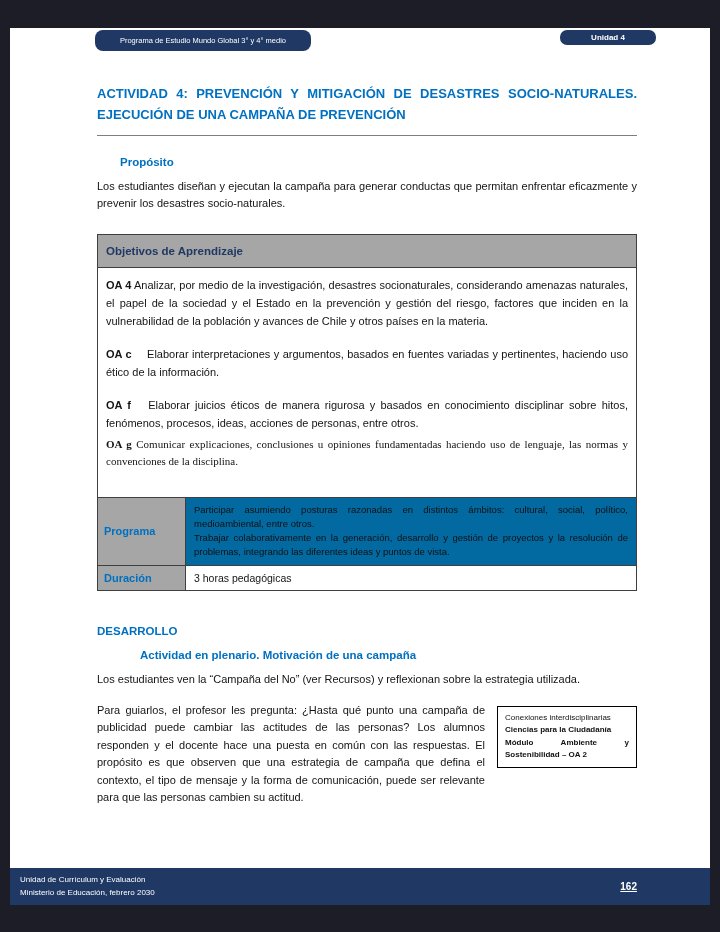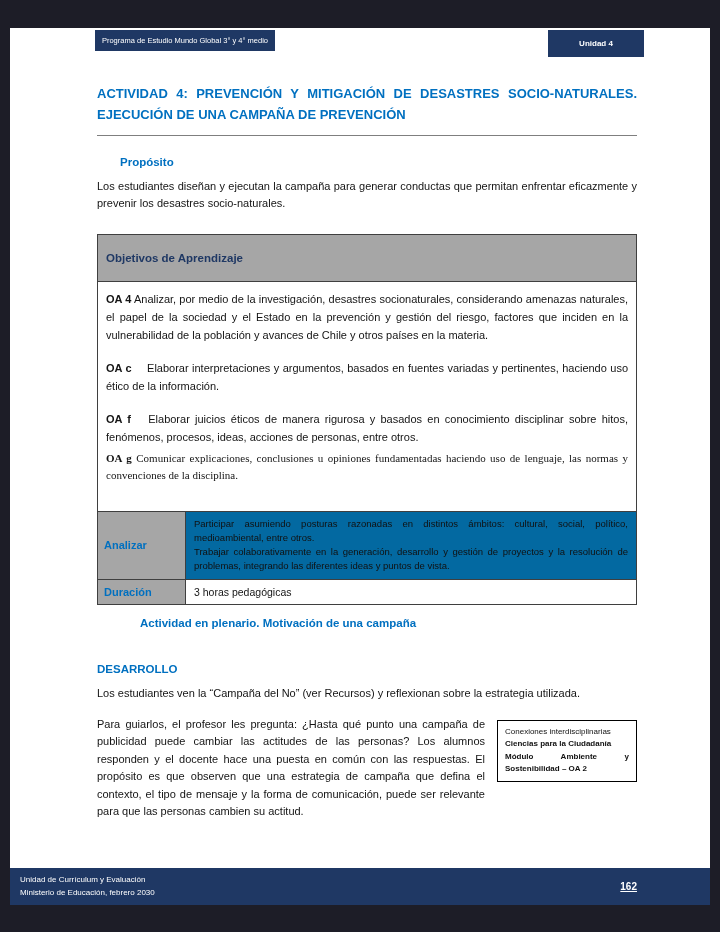--- a/index.html
+++ b/index.html
@@ -14,37 +14,37 @@
     position:absolute; left:10px; top:28px;
     width:700px; height:877px;
     background:#ffffff;
   }
   .tab {
     position:absolute; top:2px;
     background:#1F3864; color:#ffffff;
     display:flex; align-items:center; justify-content:center;
     text-align:center;
   }
-  .tab-left { left:85px; width:180px; height:21px; font-size:7.5px; }
-  .tab-right { left:538px; width:96px; height:27px; font-size:8px; font-weight:bold; }
+  .tab-left { left:85px; width:216px; height:21px; font-size:7.5px;border-radius:8px; }
+  .tab-right { left:550px; width:96px; height:15px; font-size:8px; font-weight:bold;border-radius:7px; }
   .content { position:absolute; left:87px; top:56px; width:540px; }
   .title {
     color:#0070C0; font-weight:bold; font-size:13px; line-height:1.6;
     text-align:justify; padding-bottom:9px; border-bottom:1px solid #7f7f7f;
   }
   .h-blue { color:#0070C0; font-weight:bold; font-size:11.5px; }
   .mt-prop { margin-top:20px;margin-left:23px; }
   .body-text {
     font-size:11px; line-height:1.58; text-align:justify; color:#141414; margin-top:10px;
   }
   table.obj { width:100%; border-collapse:collapse; margin-top:22px; }
   table.obj th, table.obj td { border:1px solid #3f3f3f; }
   th.obj-header {
     background:#A6A6A6; color:#1F3864; font-weight:bold;
-    font-size:11.5px; text-align:left; padding:17px 8px;
+    font-size:11.5px; text-align:left; padding:10px 8px;
   }
   td.oa-cell { padding:9px 8px 10px 8px; background:#ffffff; }
   .oa { font-size:11px; line-height:1.6; text-align:justify; color:#141414; margin-bottom:16px; }
   .oa:nth-child(3) { margin-bottom:3px; }
   .oa:last-child { margin-bottom:16px;font-family:Liberation Serif, serif; }
   .oa-code { font-weight:bold; }
   .oa-c .oa-code, .oa-f .oa-code { margin-right:12px; }
   td.label-cell {
     background:#A6A6A6; color:#0070C0; font-weight:bold;
     font-size:11px; width:88px; padding:6px; vertical-align:middle;
@@ -102,35 +102,35 @@
       </tr>
       <tr>
         <td class="oa-cell" colspan="2">
           <p class="oa oa-4"><span class="oa-code">OA 4</span> <span>Analizar, por medio de la investigación, desastres socionaturales, considerando amenazas naturales, el papel de la sociedad y el Estado en la prevención y gestión del riesgo, factores que inciden en la vulnerabilidad de la población y avances de Chile y otros países en la materia.</span></p>
           <p class="oa oa-c"><span class="oa-code">OA c</span> <span>Elaborar interpretaciones y argumentos, basados en fuentes variadas y pertinentes, haciendo uso ético de la información.</span></p>
           <p class="oa oa-f"><span class="oa-code">OA f</span> <span>Elaborar juicios éticos de manera rigurosa y basados en conocimiento disciplinar sobre hitos, fenómenos, procesos, ideas, acciones de personas, entre otros.</span></p>
           <p class="oa oa-g"><span class="oa-code">OA g</span> <span>Comunicar explicaciones, conclusiones u opiniones fundamentadas haciendo uso de lenguaje, las normas y convenciones de la disciplina.</span></p>
         </td>
       </tr>
       <tr>
-        <td class="label-cell">Analizar</td>
+        <td class="label-cell">Programa</td>
         <td class="gray-cell">
           <p>Participar asumiendo posturas razonadas en distintos ámbitos: cultural, social, político, medioambiental, entre otros.</p>
           <p>Trabajar colaborativamente en la generación, desarrollo y gestión de proyectos y la resolución de problemas, integrando las diferentes ideas y puntos de vista.</p>
         </td>
       </tr>
       <tr>
         <td class="label-cell">Duración</td>
         <td class="plain-cell">3 horas pedagógicas</td>
       </tr>
     </tbody>
       </table>
 
+    <div class="h-blue desarrollo-heading">DESARROLLO</div>
     <div class="h-blue plenario-subheading">Actividad en plenario. Motivación de una campaña</div>
-    <div class="h-blue desarrollo-heading">DESARROLLO</div>
 
     <p class="body-text">Los estudiantes ven la “Campaña del No” (ver Recursos) y reflexionan sobre la estrategia utilizada.</p>
 
     <div class="wrap-block">
       <div class="sidebox">
         <div class="sb-line1">Conexiones interdisciplinarias</div>
         <div class="bold">Ciencias para la Ciudadanía</div>
         <div class="bold">Módulo Ambiente y Sostenibilidad – OA 2</div>
       </div>
       <p class="body-text" style="margin-top:0;">Para guiarlos, el profesor les pregunta: ¿Hasta qué punto una campaña de publicidad puede cambiar las actitudes de las personas? Los alumnos responden y el docente hace una puesta en común con las respuestas. El propósito es que observen que una estrategia de campaña que defina el contexto, el tipo de mensaje y la forma de comunicación, puede ser relevante para que las personas cambien su actitud.</p>

